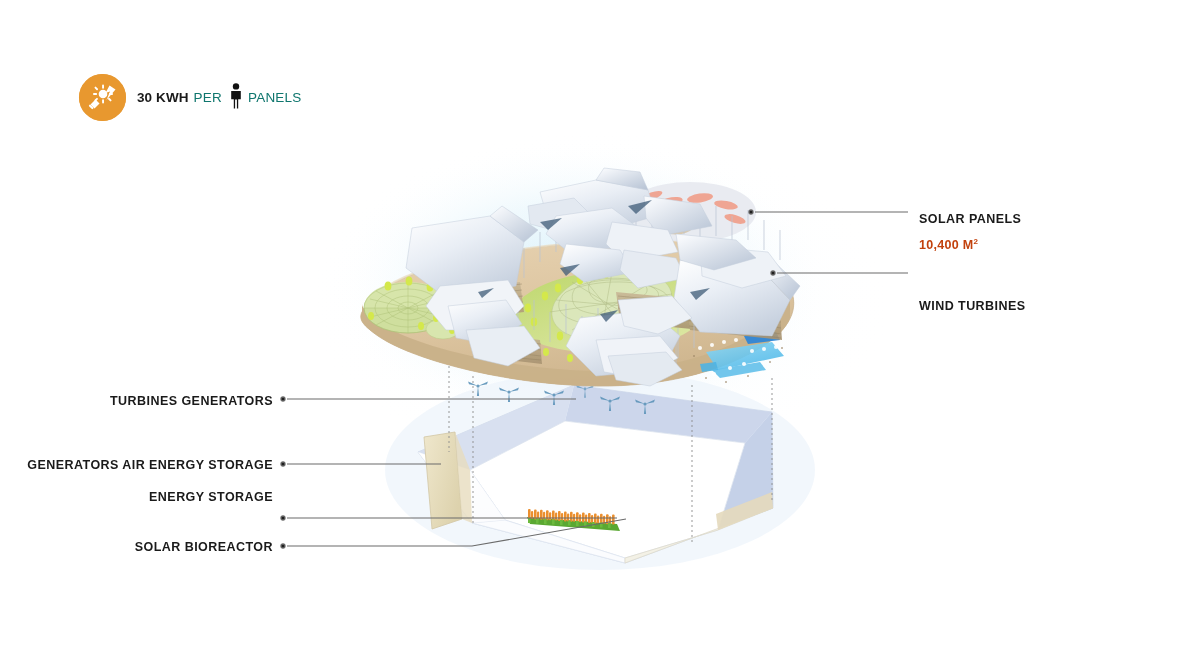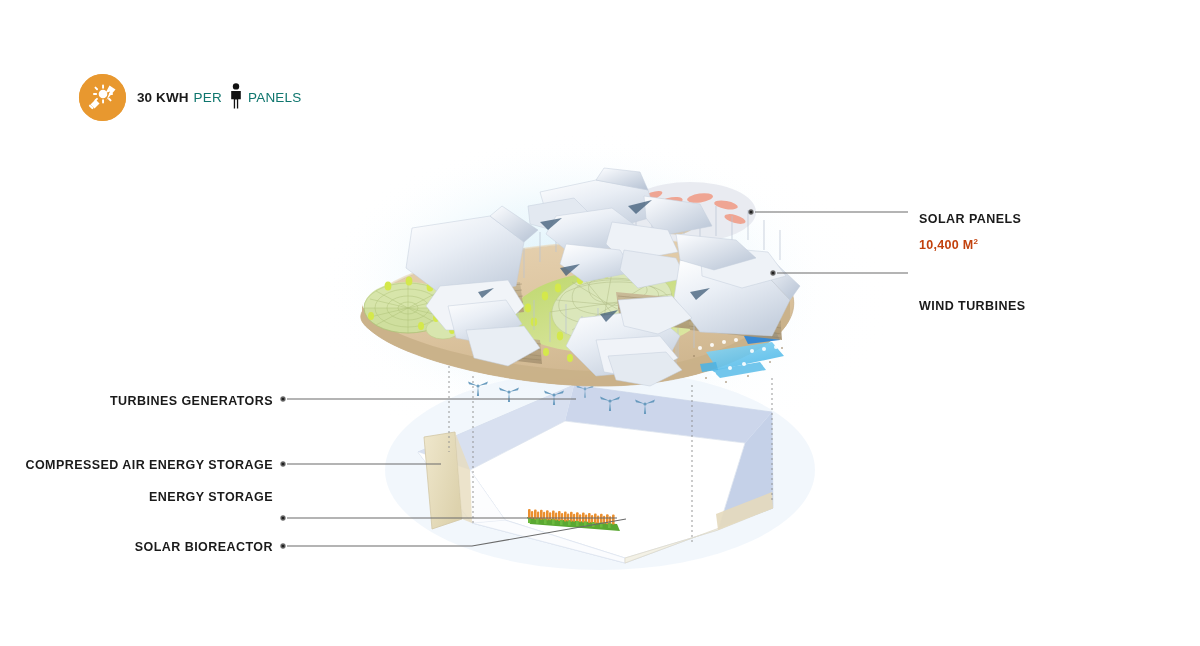--- a/index.html
+++ b/index.html
@@ -530,17 +530,17 @@
 
 <div class="callout right" style="left:919px; top:213px;">SOLAR PANELS</div>
 <div class="subvalue" style="left:919px; top:237px;">
   <span>10,400 M</span><sup>2</sup>
 </div>
 
 <div class="callout right" style="left:919px; top:273px;margin-top:27px;">WIND TURBINES</div>
 
 <div class="callout left" style="right:927px; top:395px;">TURBINES GENERATORS</div>
 
-<div class="callout left" style="right:927px; top:459px;">COMPRESSED AIR ENERGY STORAGE</div>
+<div class="callout left" style="right:927px; top:459px;">GENERATORS AIR ENERGY STORAGE</div>
 
 <div class="callout left" style="right:927px; top:491px;">ENERGY STORAGE</div>
 
 <div class="callout left" style="right:927px; top:541px;">SOLAR BIOREACTOR</div>
 
 </body></html>

